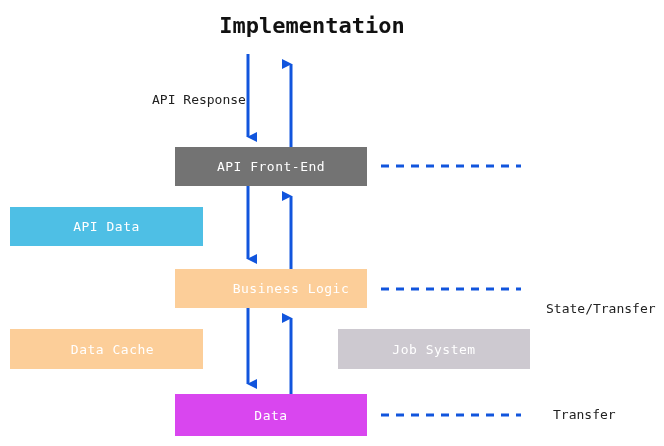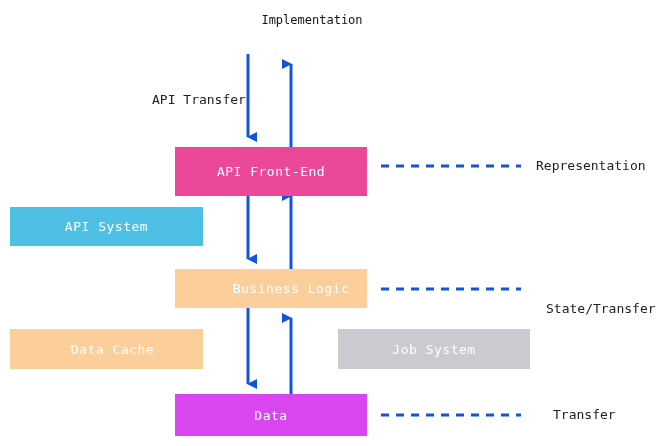--- a/index.html
+++ b/index.html
@@ -22,41 +22,41 @@
     height: 446px;
   }
 
   .diagram-title {
     position: absolute;
     left: 0;
     top: 13px;
     width: 624px;
     text-align: center;
     font-family: "DejaVu Sans Mono", "Liberation Mono", monospace;
-    font-size: 12px;
-    font-weight: normal;
+    font-size: 22px;
+    font-weight: bold;
     color: #111111;
     letter-spacing: 0px;
   }
 
   .node {
     position: absolute;
     display: flex;
     align-items: center;
     justify-content: center;
     color: #ffffff;
     font-family: "DejaVu Sans Mono", "Liberation Mono", monospace;
     font-size: 13px;
     letter-spacing: 0.5px;
     box-sizing: border-box;
   }
 
   .node-api-frontend {
-    left: 175px; top: 147px; width: 192px; height: 49px;
-    background: #ec4899;
+    left: 175px; top: 147px; width: 192px; height: 39px;
+    background: #737373;
   }
   .node-api-cache {
     left: 10px; top: 207px; width: 193px; height: 39px;
     background: #4EBFE5;
   }
   .node-business-logic {
     left: 175px; top: 269px; width: 192px; height: 39px;
     background: #FCCE99;
     padding-left: 40px;
   }
@@ -151,32 +151,31 @@
     <g>
       <line x1="381" y1="289" x2="521" y2="289" stroke="#1155DD" stroke-width="3" stroke-dasharray="8 7"></line>
     </g>
     <g>
       <line x1="381" y1="415" x2="521" y2="415" stroke="#1155DD" stroke-width="3" stroke-dasharray="8 7"></line>
     </g>
   </svg>
 
   <div class="node node-api-frontend">API Front-End</div>
 
-  <div class="node node-api-cache">API System</div>
+  <div class="node node-api-cache">API Data</div>
 
   <div class="node node-business-logic">Business Logic</div>
 
   <div class="node node-data-cache">Data Cache</div>
 
   <div class="node node-job-system">Job System</div>
 
   <div class="node node-data">Data</div>
 
-  <div class="arrow-label label-api-request">API Transfer</div>
+  <div class="arrow-label label-api-request">API Response</div>
 
 
-  <div class="side-label label-representation">Representation</div>
 
   <div class="side-label label-state-transfer">State/Transfer</div>
 
   <div class="side-label label-resource">Transfer</div>
 
 </div>
 
 </body></html>

